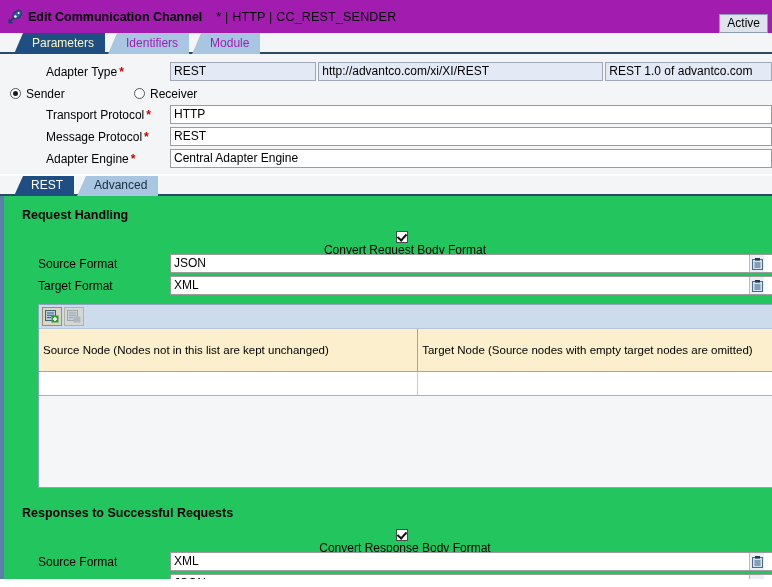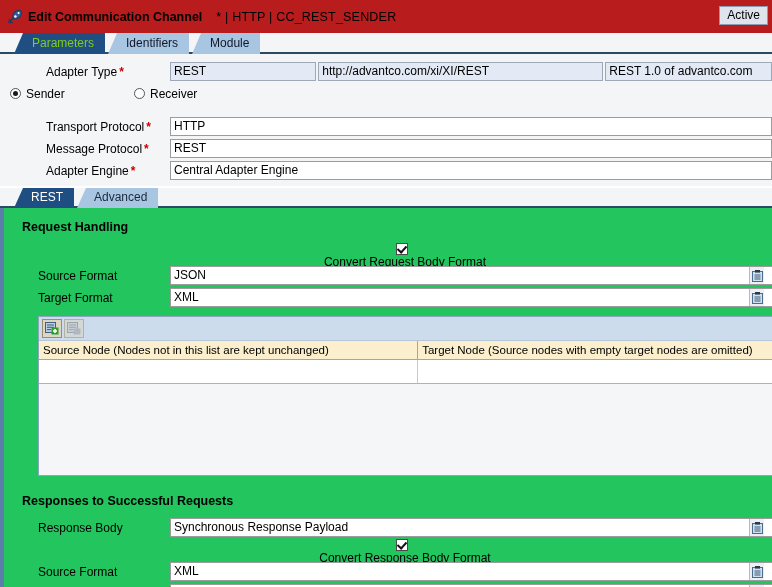--- a/index.html
+++ b/index.html
@@ -13,21 +13,21 @@
     overflow: hidden;
     font-family: "Liberation Sans", sans-serif;
     font-size: 12px;
     color: #000000;
   }
 
   
   .titlebar {
     position: relative;
     height: 33px;
-    background: #b91c1c;
+    background: #a21caf;
     display: flex;
     align-items: center;
     padding-left: 6px;
     box-sizing: border-box;
   }
   .plug-icon {
     width: 18px;
     height: 18px;
     margin-right: 4px;
     flex: 0 0 auto;
@@ -41,21 +41,21 @@
   .title-sub {
     font-size: 12.5px;
     color: #000;
     margin-left: 14px;
     white-space: nowrap;
     letter-spacing: 0.2px;
   }
   .status-btn {
     position: absolute;
     right: 4px;
-    top: 6px;
+    top: 14px;
     height: 19px;
     line-height: 17px;
     padding: 0 7px;
     font-size: 12px;
     background: #dfe4ec;
     border: 1px solid #8c9bb0;
     color: #000;
     box-sizing: border-box;
     white-space: nowrap;
   }
@@ -76,31 +76,31 @@
     left: 0; right: 0; bottom: 0;
     height: 2px;
     background: #2d4a63;
   }
   .tab {
     position: relative;
     height: 21px;
     line-height: 20px;
     padding: 0 11px 0 18px;
     font-size: 12px;
-    color: #84cc16;
+    color: #fef9c3;
     background: #1f4f82;
     margin-right: 3px;
     box-sizing: border-box;
     white-space: nowrap;
     clip-path: polygon(9px 0, 100% 0, 100% 100%, 0 100%);
     z-index: 2;
   }
   .tab.inactive {
     background: #a8c5e2;
-    color: #0f172a;
+    color: #a21caf;
     margin-top: 20px;
   }
 
   
   .form-area {
     background: #f4f5f7;
     padding: 7px 0 4px 10px;
     box-sizing: border-box;
   }
   .frow {
@@ -141,21 +141,21 @@
   .w-adapter { width: 163px; }
   .w-ns      { width: 285px; flex: 0 0 285px; margin-left: 2px; }
   .w-ver     { width: 186px; flex: 1 1 auto; margin-left: 2px; margin-right: 0; }
   .w-wide    { width: 628px; }
 
   
   .radio-row {
     display: flex;
     align-items: center;
     height: 21px;
-    margin-bottom: 12px;
+    margin-bottom: 0;
   }
   .radio-item {
     display: flex;
     align-items: center;
     font-size: 12px;
     white-space: nowrap;
   }
   .radio-item.first { width: 124px; flex: 0 0 124px; }
   .rbox {
     width: 11px; height: 11px;
@@ -322,21 +322,21 @@
     border-collapse: collapse;
     table-layout: fixed;
   }
   table.grid th {
     background: #fbefcd;
     border-right: 1px solid #9aa7b8;
     border-bottom: 1px solid #9aa7b8;
     font-weight: normal;
     font-size: 11.5px;
     text-align: left;
-    padding: 0 4px;
+    padding: 12px 4px;
     height: 18px;
     color: #000;
     white-space: nowrap;
     overflow: hidden;
   }
   table.grid th:last-child { border-right: none; }
   table.grid td {
     background: #ffffff;
     border-right: 1px solid #c3cbd6;
     border-bottom: 1px solid #a9b4c2;
@@ -494,35 +494,20 @@
         </tr>
       </tbody>
     </table>
     <div class="tbl-filler"></div>
   </div>
 
   <div class="sep-space"></div>
 
   <div class="section-title">Responses to Successful Requests</div>
 
-  <div class="ffrow">
-    <span class="flabel2">Response Body</span>
-    <div class="fieldbox w-fmt">
-      <div class="finput">Synchronous Response Payload</div>
-      <span class="vhelp">
-        <svg width="11" height="12" viewBox="0 0 11 12">
-          <rect x="0.5" y="1.5" width="10" height="10" fill="#cfe0ee" stroke="#4a6b8a"></rect>
-          <rect x="3" y="0" width="5" height="2.6" fill="#2b3a4a"></rect>
-          <line x1="2.5" y1="5" x2="8.5" y2="5" stroke="#3c5a78"></line>
-          <line x1="2.5" y1="7" x2="8.5" y2="7" stroke="#3c5a78"></line>
-          <line x1="2.5" y1="9" x2="8.5" y2="9" stroke="#3c5a78"></line>
-        </svg>
-      </span>
-    </div>
-  </div>
 
   <div class="crow">
     <span class="cbox on"></span>
     <span class="clabel">Convert Response Body Format</span>
   </div>
 
   <div class="ffrow">
     <span class="flabel2">Source Format</span>
     <div class="fieldbox w-fmt">
       <div class="finput">XML</div>

